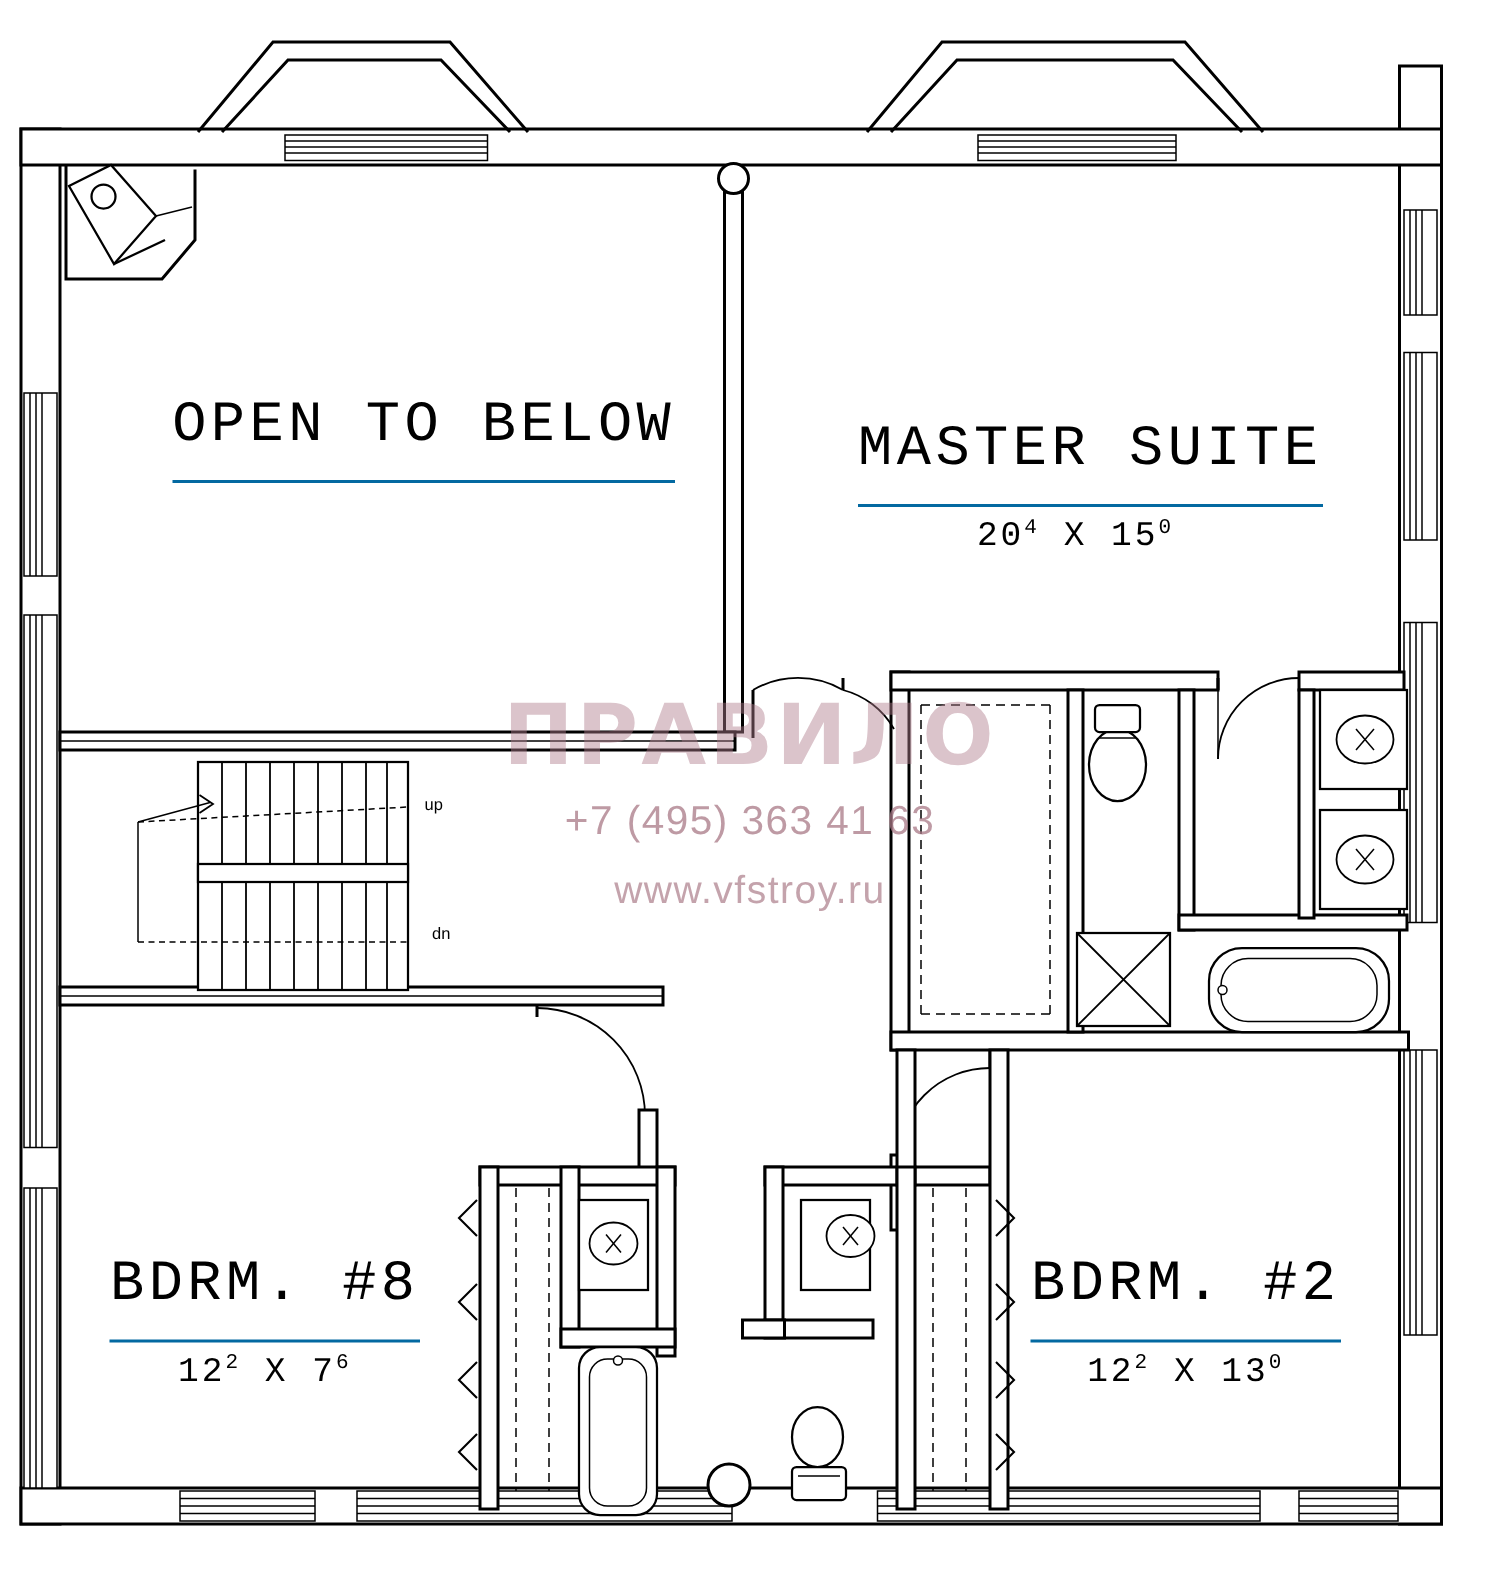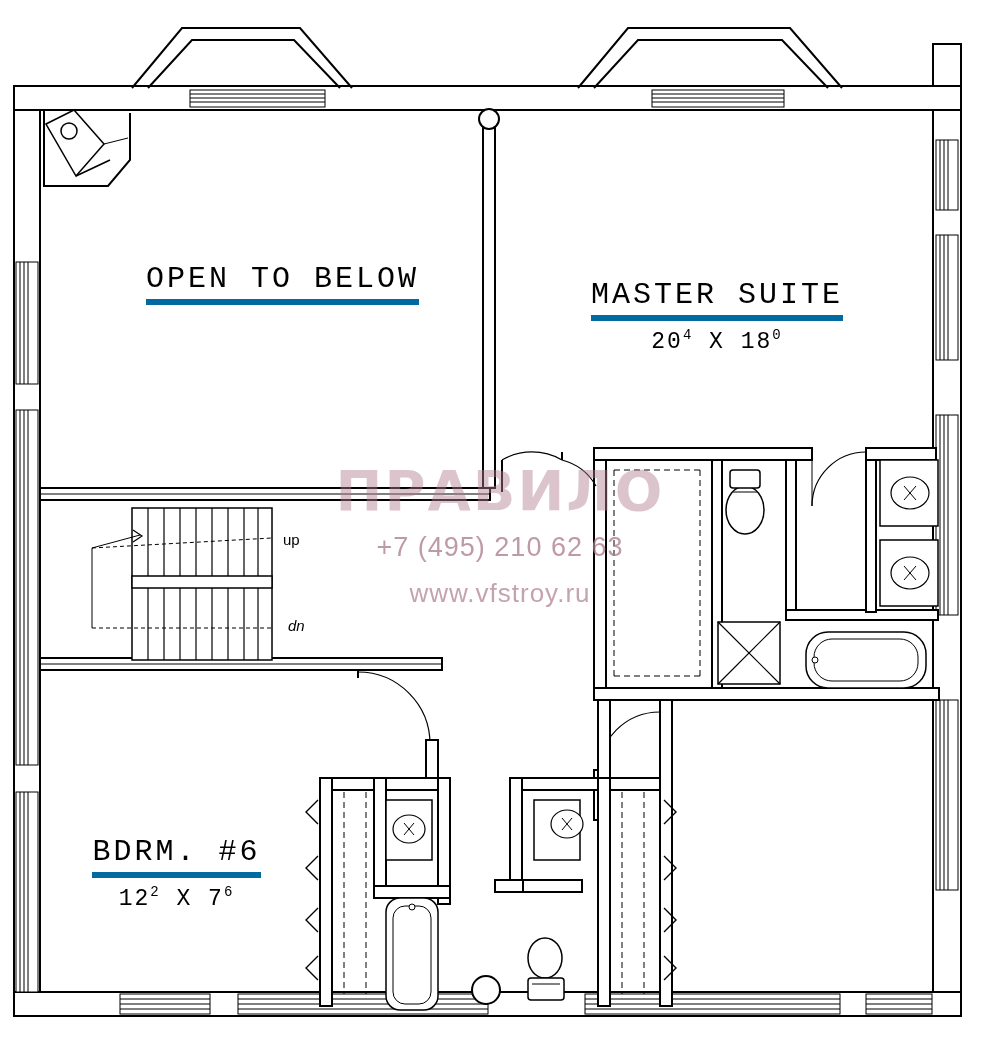--- a/index.html
+++ b/index.html
@@ -23,25 +23,25 @@
     top: 0;
   }
   .room-label {
     position: absolute;
     text-align: center;
     font-family: "Liberation Mono", monospace;
     color: #000000;
     white-space: nowrap;
   }
   .room-name {
-    font-size: 30px;
+    font-size: 38px;
     letter-spacing: 3px;
-    border-bottom: 6px solid #0369a1;
+    border-bottom: 2px solid #0369a1;
     display: inline-block;
-    padding-bottom: 3px;
+    padding-bottom: 15px;
   }
   .room-dims {
     font-size: 23px;
     letter-spacing: 2px;
     margin-top: 6px;
   }
   .room-dims sup {
     font-size: 14px;
     vertical-align: super;
   }
@@ -66,21 +66,21 @@
   }
   .wm-site {
     font-family: "Liberation Sans", sans-serif;
     font-size: 26px;
     color: rgba(176, 132, 144, 0.75);
     letter-spacing: 1px;
   }
   .stair-text {
     position: absolute;
     font-family: "Liberation Sans", sans-serif;
-    font-size: 15px;
+    font-size: 11px;
     color: #000;
   }
 </style>
 </head>
 <body>
 
 <div id="plan">
 
   <svg width="1000" height="1062" viewBox="0 0 1000 1062">
     <g stroke="#000" fill="none" stroke-width="2">
@@ -330,40 +330,48 @@
 
   <div class="room-label" style="left:110px; top:262px; width:345px;">
     <div class="room-name">OPEN TO BELOW</div>
   </div>
 
   <div class="room-label" style="left:572px; top:278px; width:290px;">
     <div class="room-name">MASTER SUITE</div>
     <div class="room-dims">
       <span>20</span><sup>4</sup>
       <span>X</span>
-      <span>18</span><sup>0</sup>
+      <span>15</span><sup>0</sup>
     </div>
   </div>
 
   <div class="room-label" style="left:64px; top:835px; width:225px;">
-    <div class="room-name">BDRM. #6</div>
+    <div class="room-name">BDRM. #8</div>
     <div class="room-dims">
       <span>12</span><sup>2</sup>
       <span>X</span>
       <span>7</span><sup>6</sup>
     </div>
   </div>
 
+  <div class="room-label" style="left:678px; top:835px; width:225px;">
+    <div class="room-name">BDRM. #2</div>
+    <div class="room-dims">
+      <span>12</span><sup>2</sup>
+      <span>X</span>
+      <span>13</span><sup>0</sup>
+    </div>
+  </div>
 
   <div class="stair-text" style="left:283px; top:531px;">up</div>
-  <div class="stair-text" style="left:288px; top:617px;font-style:italic;">dn</div>
+  <div class="stair-text" style="left:288px; top:617px;">dn</div>
 
   <div class="watermark" style="top:458px;">
     <span class="wm-logo">ПРАВИЛО</span>
   </div>
   <div class="watermark" style="top:532px;">
-    <span class="wm-phone">+7 (495) 210 62 63</span>
+    <span class="wm-phone">+7 (495) 363 41 63</span>
   </div>
   <div class="watermark" style="top:578px;">
     <span class="wm-site">www.vfstroy.ru</span>
   </div>
 
 </div>
 
 </body></html>

